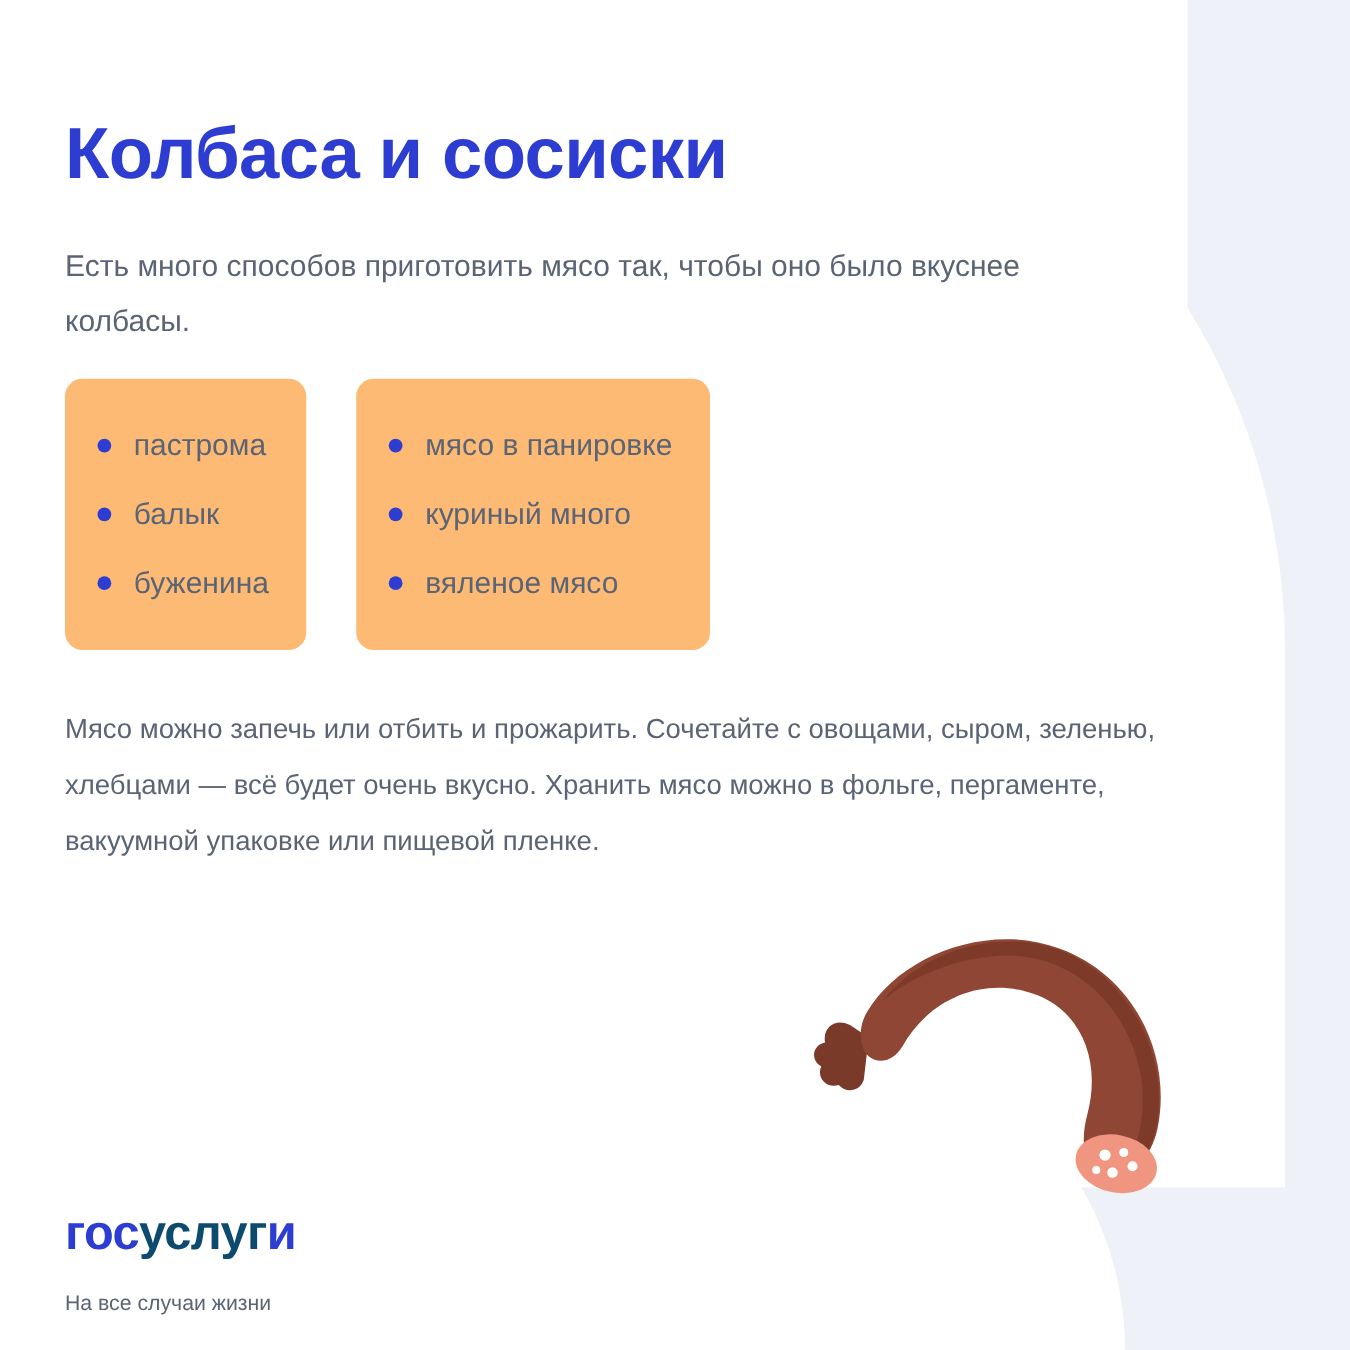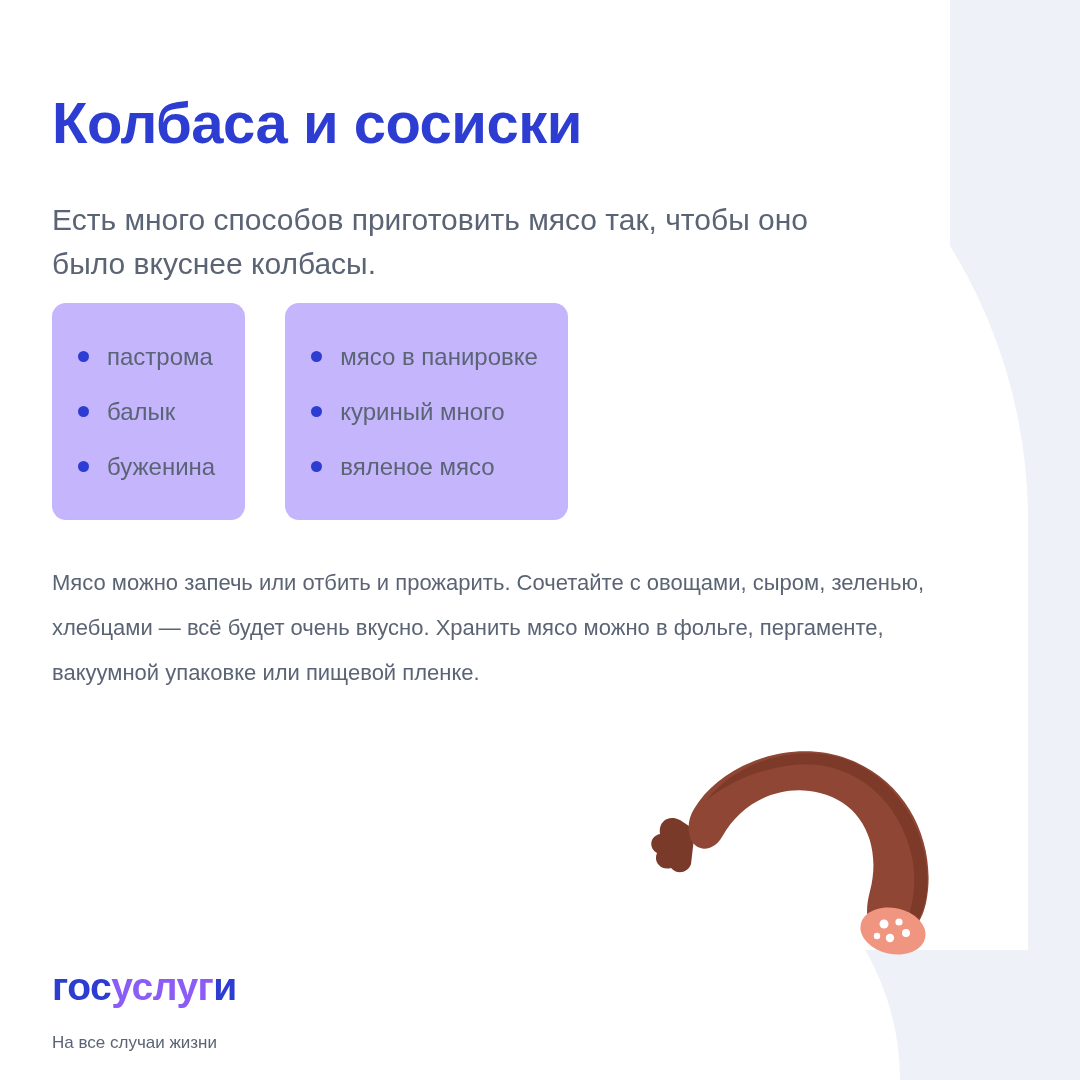--- a/index.html
+++ b/index.html
@@ -75,36 +75,36 @@
     font-weight: bold;
     color: #2d3dd2;
     letter-spacing: -0.5px;
   }
 
   .intro {
     position: absolute;
     left: 52px;
     top: 168px;
     width: 800px;
-    font-size: 30px;
+    font-size: 24px;
     line-height: 44px;
     color: #5b6474;
   }
 
   .lists {
     position: absolute;
     left: 52px;
     top: 303px;
     display: flex;
     gap: 40px;
     align-items: flex-start;
   }
 
   .list-box {
-    background: #c4b5fd;
+    background: #fdba74;
     border-radius: 14px;
     padding: 26px 30px 26px 26px;
   }
 
   .list-item {
     display: flex;
     align-items: center;
     height: 55px;
     font-size: 24px;
     color: #5b6474;
@@ -135,21 +135,21 @@
     position: absolute;
     left: 52px;
     top: 965px;
   }
   .logo-word {
     font-size: 39px;
     font-weight: bold;
     letter-spacing: -0.5px;
   }
   .logo-gos { color: #2d3dd2; }
-  .logo-us { color: #8b5cf6; }
+  .logo-us { color: #0c4a6e; }
   .logo-lugi { color: #2d3dd2; }
   .logo-tag {
     margin-top: 24px;
     font-size: 17px;
     color: #5b6474;
   }
 
   .footer-note {
     position: absolute;
     right: 52px;

